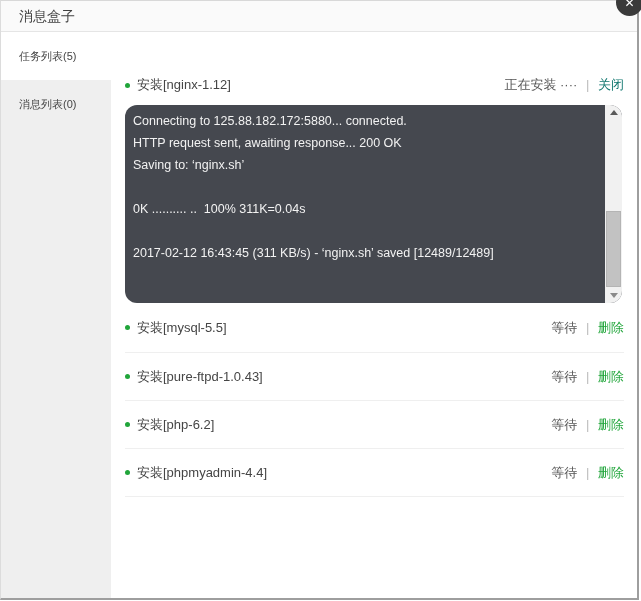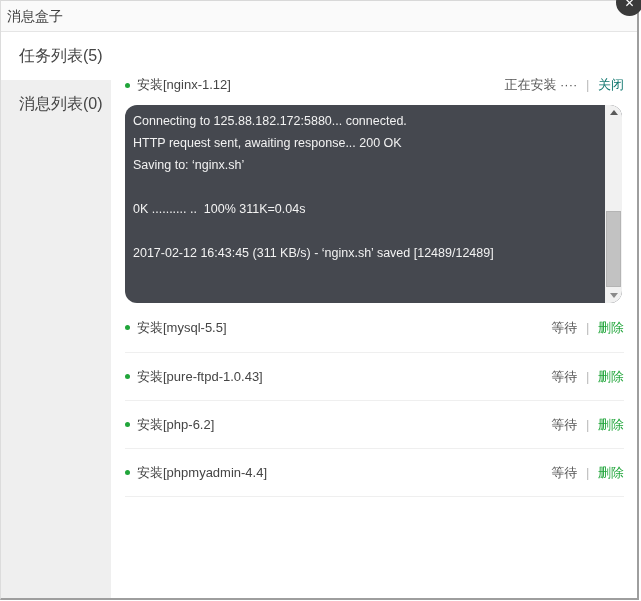--- a/index.html
+++ b/index.html
@@ -18,21 +18,21 @@
     border-right: 2px solid #9e9e9e;
     border-bottom: 2px solid #9e9e9e;
   }
   
   .header {
     position: absolute; top: 0; left: 0; right: 0;
     height: 31px;
     background: #fafafa;
     border-bottom: 1px solid #e5e5e5;
     line-height: 31px;
-    padding-left: 6px;
+    padding-left: 18px;
     font-size: 14px;
     color: #3f3f3f;
     font-family: Liberation Serif, serif;
   }
   
   .close-btn {
     position: absolute;
     top: -12px; left: 615px;
     width: 27px; height: 27px;
     border-radius: 50%;
@@ -47,21 +47,21 @@
   
   .sidebar {
     position: absolute; top: 31px; left: 0; bottom: 0;
     width: 110px;
     background: #efefef;
   }
   .side-item {
     height: 48px;
     line-height: 48px;
     padding-left: 18px;
-    font-size: 16px;
+    font-size: 11px;
     color: #454545;
     cursor: pointer;
   }
   .side-item.active { background: #fff; }
   
   .main {
     position: absolute; top: 31px; left: 110px; right: 0; bottom: 0;
     background: #fff;
     padding: 36px 13px 0 14px;
   }

